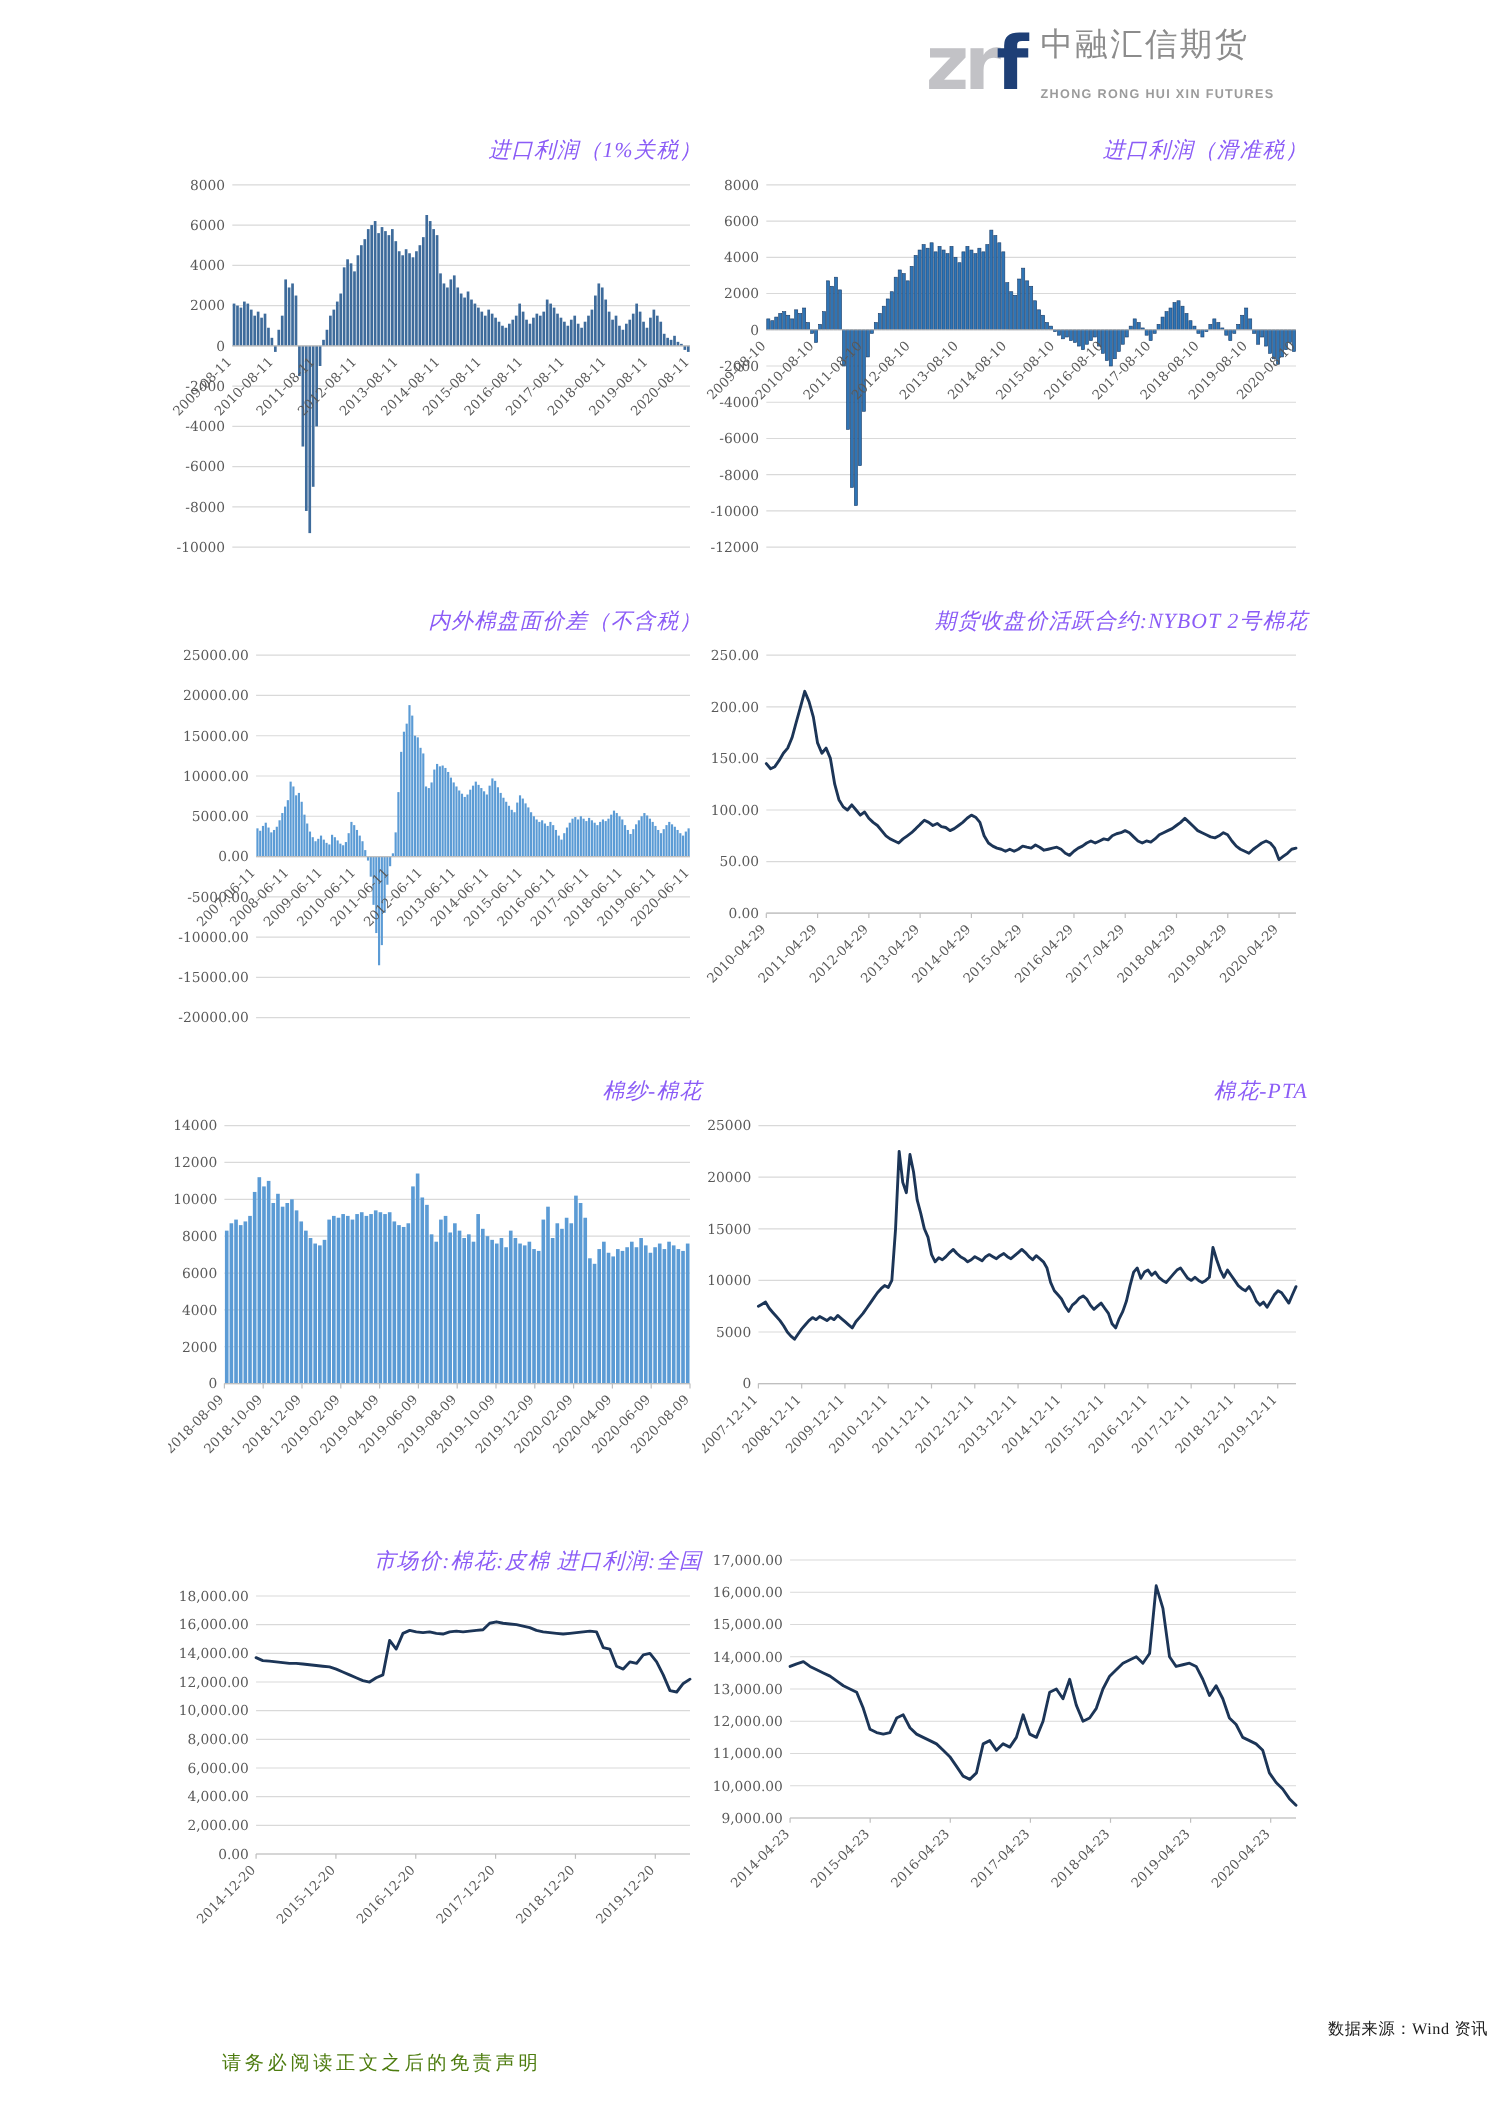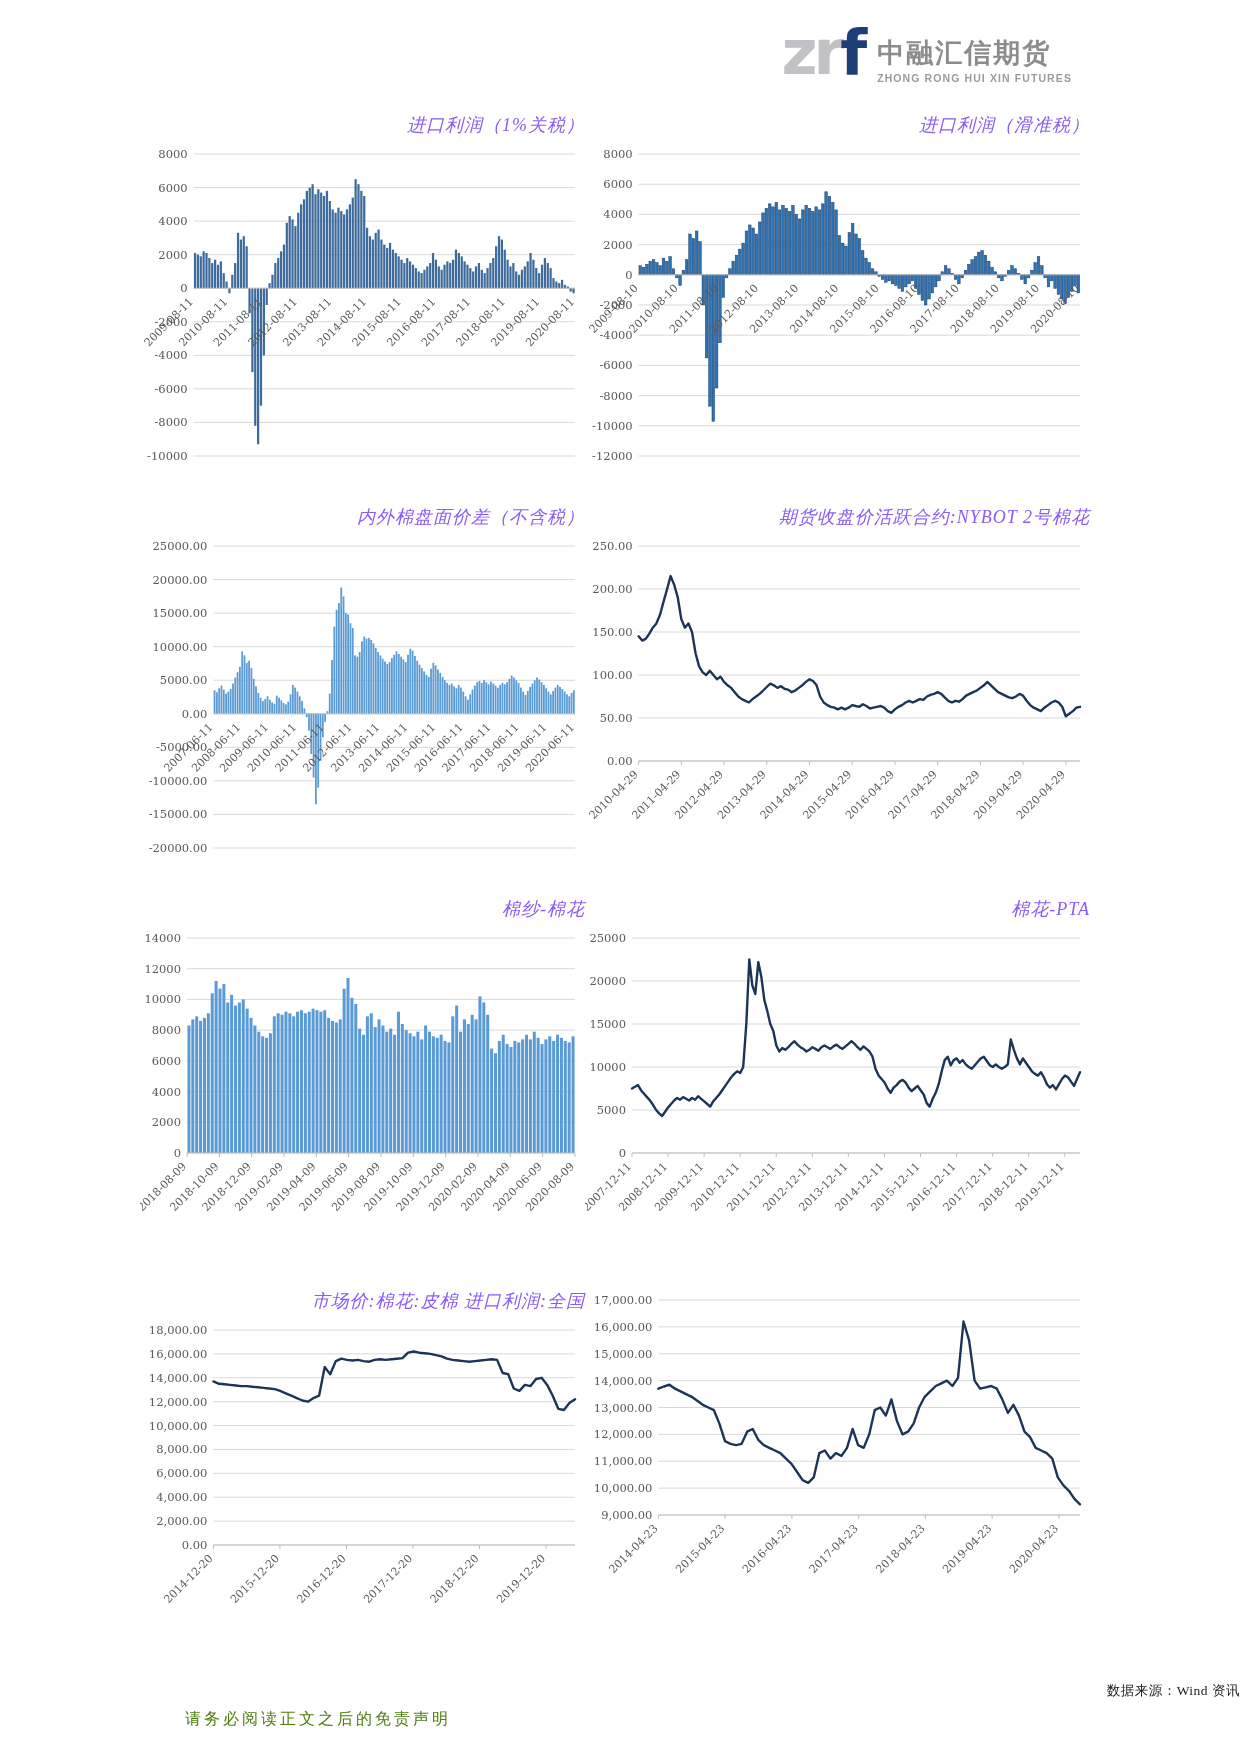--- a/index.html
+++ b/index.html
@@ -1,29 +1,29 @@
 <!DOCTYPE html>
 <html><head>
 <meta charset="utf-8">
 <style>
   html,body{margin:0;padding:0;background:#fff;width:1240px;height:1753px;overflow:hidden;
     font-family:"Liberation Serif","DejaVu Serif",serif;}
   .page{position:relative;width:1240px;height:1753px;background:#fff;}
   
   .header{position:relative;height:112px;}
-  .logo{position:absolute;top:22px;right:168px;display:flex;align-items:flex-end;}
+  .logo{position:absolute;top:22px;right:178px;display:flex;align-items:flex-start;}
   .logo-mark{font-family:"DejaVu Sans",sans-serif;font-weight:bold;font-size:62px;
     letter-spacing:-4px;line-height:1;margin-right:14px;}
   .logo-zr{color:#c2c2c6;}
   .logo-f{color:#1e3f76;}
   .logo-names{display:flex;flex-direction:column;justify-content:center;}
-  .logo-cn{font-family:"Liberation Sans",sans-serif;font-weight:bold;font-size:27px;
+  .logo-cn{font-family:"Liberation Sans",sans-serif;font-weight:normal;font-size:27px;
     color:#8c8c8c;letter-spacing:2px;line-height:1.15;}
   .logo-en{font-family:"Liberation Sans",sans-serif;font-weight:bold;font-size:10.5px;
-    color:#9b9b9b;letter-spacing:1.1px;margin-top:3px;}
+    color:#9b9b9b;letter-spacing:1.1px;margin-top:20px;}
   
   .grid{margin-left:140px;display:grid;grid-template-columns:445px 505px;}
   .figure{margin-bottom:40px;}
   .fig-title{height:26px;line-height:26px;text-align:right;font-size:18px;color:#8b5cf6;
     margin-bottom:4px;letter-spacing:1px;font-style:italic;}
   .plot{width:100%;height:322px;}
   .plot svg{display:block;font-family:"DejaVu Serif",serif;}
   
   .footer{margin-left:190px;margin-top:2px;}
   .footer-source{font-size:13.5px;color:#1a1a1a;letter-spacing:0.5px;text-align:right;}

